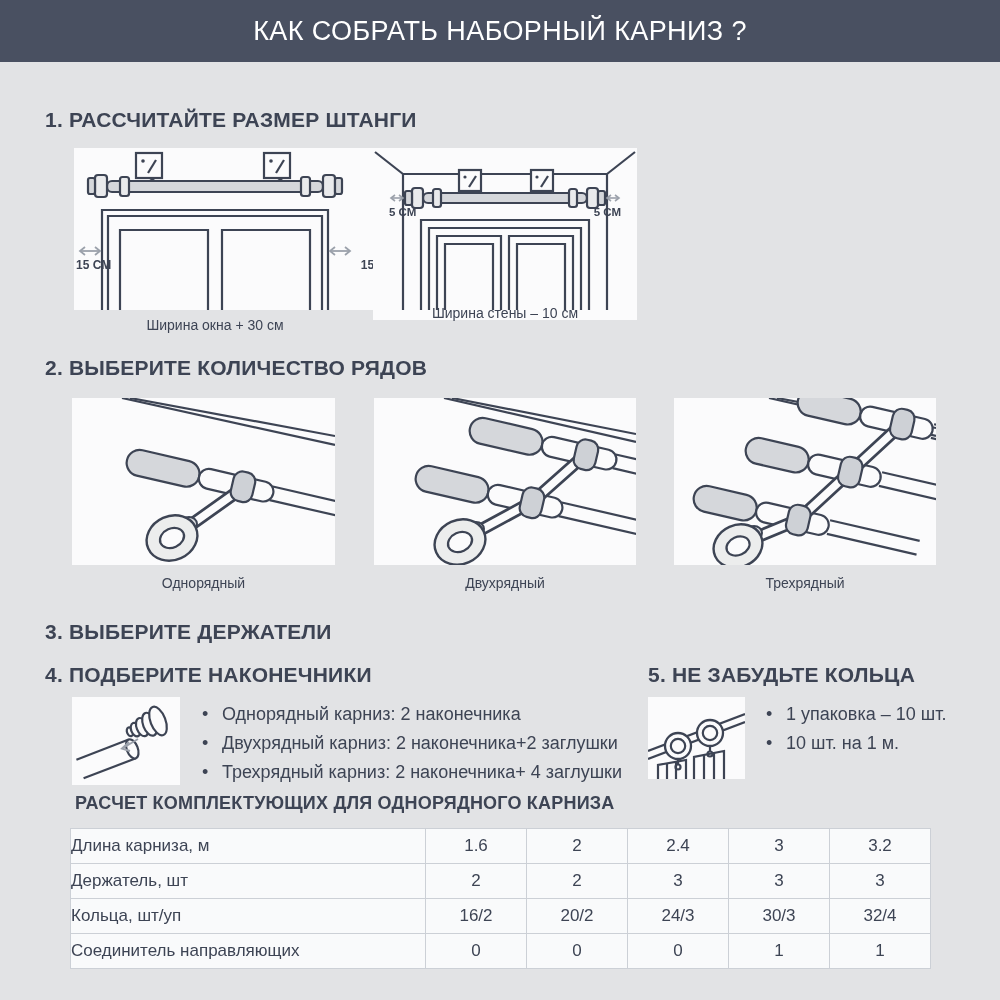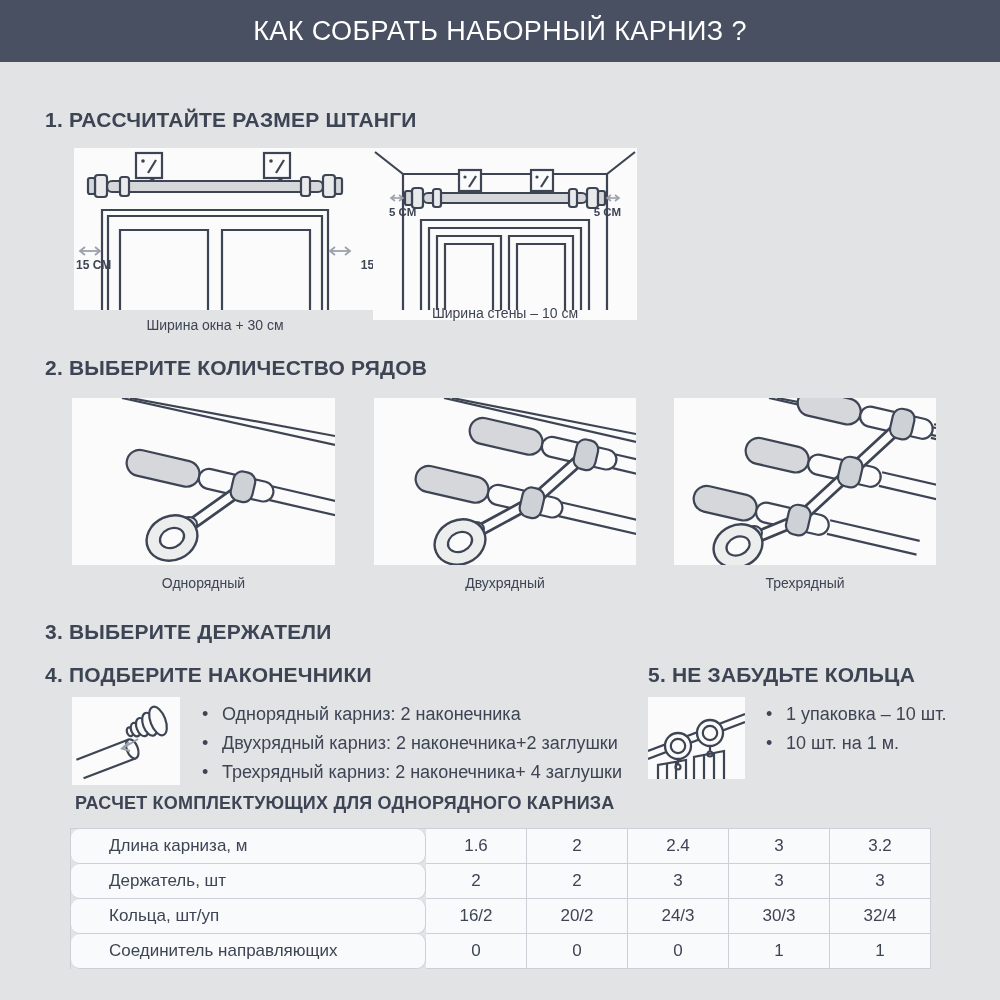--- a/index.html
+++ b/index.html
@@ -22,21 +22,21 @@
   ul.blist{position:absolute;margin:0;padding:0;list-style:none;}
   ul.blist li{position:relative;padding-left:24px;color:#3d4454;font-size:18px;line-height:29px;white-space:nowrap;}
   ul.blist li::before{content:"\2022";position:absolute;left:4px;top:0;color:#3d4454;}
 
   .tbl-title{position:absolute;left:75px;top:793px;color:#3d4454;font-size:18px;font-weight:bold;letter-spacing:.2px;}
   .comp-table{position:absolute;left:70px;top:828px;width:860px;display:grid;
               grid-template-columns:355px 101px 101px 101px 101px 101px;
               border-top:1px solid #ccd0d6;border-left:1px solid #ccd0d6;}
   .cell{height:34px;background:#f9fafb;border-right:1px solid #ccd0d6;border-bottom:1px solid #ccd0d6;
         display:flex;align-items:center;justify-content:center;color:#3d4454;font-size:17px;}
-  .cell.lbl{justify-content:flex-start;padding-left:38px;border-radius:9px;}
+  .cell.lbl{justify-content:flex-start;}
 </style>
 </head>
 <body>
 
 <div class="page">
 
   <div class="hdr">
     <h1>КАК СОБРАТЬ НАБОРНЫЙ КАРНИЗ ?</h1>
   </div>
 

